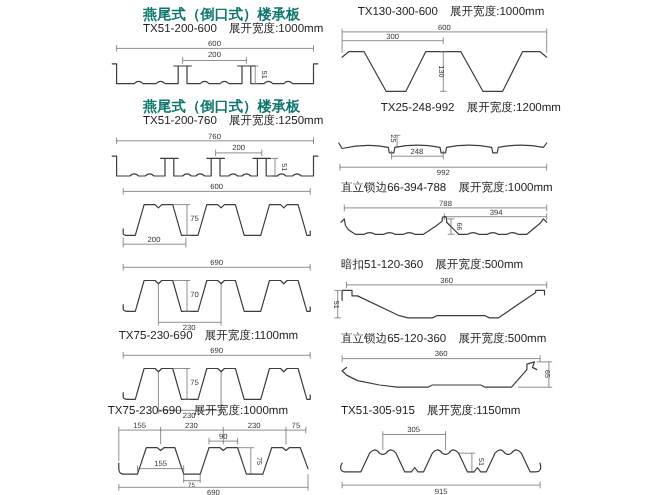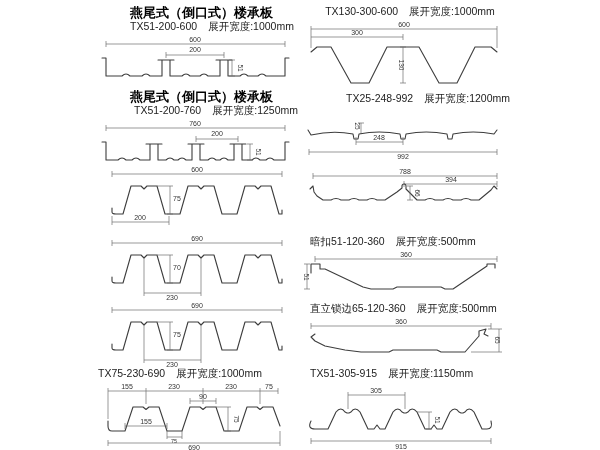--- a/index.html
+++ b/index.html
@@ -1,19 +1,19 @@
 <!DOCTYPE html>
 <html><head>
 <meta charset="utf-8">
 <style>
   html,body{margin:0;padding:0;}
   body{width:600px;height:450px;background:#ffffff;overflow:hidden;position:relative;
        font-family:"Liberation Sans",sans-serif;}
   .panel{position:absolute;}
-  .hdr{font-weight:bold;font-size:13px;line-height:15px;color:#000000;}
+  .hdr{font-weight:bold;font-size:13px;line-height:15px;color:#0f766e;}
   .sub{font-size:10.5px;line-height:13px;color:#222;white-space:nowrap;}
   .sub .w{margin-left:11px;}
   svg{display:block;margin-top:3px;}
   .prof{stroke:#3d3d3d;fill:none;stroke-width:1.1;stroke-linejoin:round;stroke-linecap:round;}
   .dim{stroke:#6f6f6f;fill:none;stroke-width:0.7;}
   text{fill:#333;font-size:7px;font-family:"Liberation Sans",sans-serif;text-anchor:middle;}
   .ta-s{text-anchor:start;}
   .t55{font-size:5.5px;}
   .t65{font-size:6.5px;}
 </style>
@@ -31,21 +31,21 @@
     <path class="dim" d="M68,19 L126,19 M68,16 L68,22 M126,16 L126,22"></path>
     <text x="97" y="16">200</text>
     <path class="prof" d="M4,22 L8,22 L8,40 L24,40 Q28,36 32,40 L44,40 Q48,36 52,40 L60,40 L64,40 L64,24 L60,24 L76,24 L72,24 L72,40 L84,40 Q88,36 92,40 L102,40 Q106,36 110,40 L118,40 L122,40 L122,24 L118,24 L134,24 L130,24 L130,40 L142,40 Q146,36 150,40 L160,40 Q164,36 168,40 L178,40 L187,40 L187,22 L191,22"></path>
     <path class="dim" d="M134,24 L134,40 M131,24 L137,24 M131,40 L137,40"></path>
     <text x="140" y="32" transform="rotate(90 140 32)" class="t65">51</text>
   </svg>
 </div>
 
 <div class="panel" style="left:98px;top:89px;width:200px;">
   <div class="hdr" style="margin-left:32px;">燕尾式（倒口式）楼承板</div>
-  <div class="sub" style="margin-left:32px;text-align:right;">
+  <div class="sub" style="margin-left:32px;">
     <span>TX51-200-760</span><span class="w">展开宽度:1250mm</span>
   </div>
   <svg width="195" height="48" viewBox="0 0 195 48">
     <path class="dim" d="M8,8 L187,8 M8,5 L8,11 M187,5 L187,11"></path>
     <text x="97" y="6">760</text>
     <path class="dim" d="M98,19 L140,19 M98,16 L98,22 M140,16 L140,22"></path>
     <text x="119" y="16">200</text>
     <path class="prof" d="M4,22 L8,22 L8,40 L20,40 Q24,36 28,40 L34,40 Q38,36 42,40 L52,40 L52,24 L48,24 L64,24 L60,24 L60,40 L68,40 Q72,36 76,40 L80,40 Q84,36 88,40 L94,40 L94,24 L90,24 L106,24 L102,24 L102,40 L110,40 Q114,36 118,40 L122,40 Q126,36 130,40 L136,40 L136,24 L132,24 L148,24 L144,24 L144,40 L154,40 Q158,36 162,40 L168,40 Q172,36 176,40 L187,40 L187,22 L191,22"></path>
     <path class="dim" d="M152,24 L152,40 M149,24 L155,24 M149,40 L155,40"></path>
     <text x="158" y="32" transform="rotate(90 158 32)" class="t65">51</text>
@@ -70,20 +70,23 @@
     <text x="93" y="6">690</text>
     <path class="prof" d="M8,42 L8,46 Q8,48 12,48 L19,48 L27,20 L37,20 L40,23 L43,20 L53,20 L61,48 L76,48 L84,20 L94,20 L97,23 L100,20 L110,20 L118,48 L133,48 L141,20 L151,20 L154,23 L157,20 L167,20 L175,48 L178,48 L178,44"></path>
     <path class="dim" d="M66,20 L66,48 M53,20 L69,20 M63,48 L69,48"></path>
     <text x="69" y="35" class="ta-s">70</text>
     <path class="dim" d="M40,23 L40,61 M97,23 L97,61 M40,58 L97,58"></path>
     <text x="68" y="65">230</text>
   </svg>
 </div>
 
 <div class="panel" style="left:104px;top:299px;width:190px;">
+  <div class="sub" style="margin-left:4px;">
+    <span>TX75-230-690</span><span class="w">展开宽度:1100mm</span>
+  </div>
   <svg width="185" height="66" viewBox="0 0 185 66">
     <path class="dim" d="M8,8 L178,8 M8,5 L8,11 M178,5 L178,11"></path>
     <text x="93" y="6">690</text>
     <path class="prof" d="M8,42 L8,46 Q8,48 12,48 L19,48 L27,20 L37,20 L40,23 L43,20 L53,20 L61,48 L76,48 L84,20 L94,20 L97,23 L100,20 L110,20 L118,48 L133,48 L141,20 L151,20 L154,23 L157,20 L167,20 L175,48 L178,48 L178,44"></path>
     <path class="dim" d="M66,20 L66,48 M53,20 L69,20 M63,48 L69,48"></path>
     <text x="69" y="35" class="ta-s">75</text>
     <path class="dim" d="M40,23 L40,61 M97,23 L97,61 M40,58 L97,58"></path>
     <text x="68" y="65">230</text>
   </svg>
 </div>
@@ -136,20 +139,23 @@
     <text x="54" y="18" transform="rotate(90 54 18)" class="t65">25</text>
     <path class="prof" d="M7,22 L10,27 Q32,22 52,26 L53,31 L57,31 L58,26 Q78,22 99,26 L100,31 L104,31 L105,26 Q125,22 146,26 L147,31 L151,31 L152,26 Q172,22 193,26 L196,22"></path>
     <path class="dim" d="M55,34 L102,34 M55,29 L55,37 M102,29 L102,37"></path>
     <text x="78" y="32">248</text>
     <path class="dim" d="M8,44 L196,44 M8,41 L8,47 M196,41 L196,47"></path>
     <text x="102" y="51">992</text>
   </svg>
 </div>
 
 <div class="panel" style="left:303px;top:165px;width:207px;">
+  <div class="sub" style="margin-left:7px;">
+    <span>直立锁边66-394-788</span><span class="w">展开宽度:1000mm</span>
+  </div>
   <svg width="205" height="48" viewBox="0 0 205 48">
     <path class="dim" d="M10,8 L194,8 M10,5 L10,11 M194,5 L194,11"></path>
     <text x="102" y="6">788</text>
     <path class="dim" d="M101,16 L194,16 M101,13 L101,19 M194,13 L194,19"></path>
     <text x="148" y="14">394</text>
     <path class="prof" d="M7,21 L10,18 L11,24 L14,28 L20,32 L28,32 Q33,29 38,32 L46,32 Q51,29 56,32 L64,32 Q69,29 74,32 L82,32 L94,24 L99,20 L99,18 A2,2 0 1 1 103,18 L103,21 L106,24 L110,28 L114,32 L122,32 Q127,29 132,32 L140,32 Q145,29 150,32 L158,32 Q163,29 168,32 L176,32 L188,22 L191,18 L194,21"></path>
     <path class="dim" d="M107,18 L107,32 M104,18 L110,18 M104,32 L110,32"></path>
     <text x="112" y="25" transform="rotate(90 112 25)" class="t65">66</text>
   </svg>
 </div>

